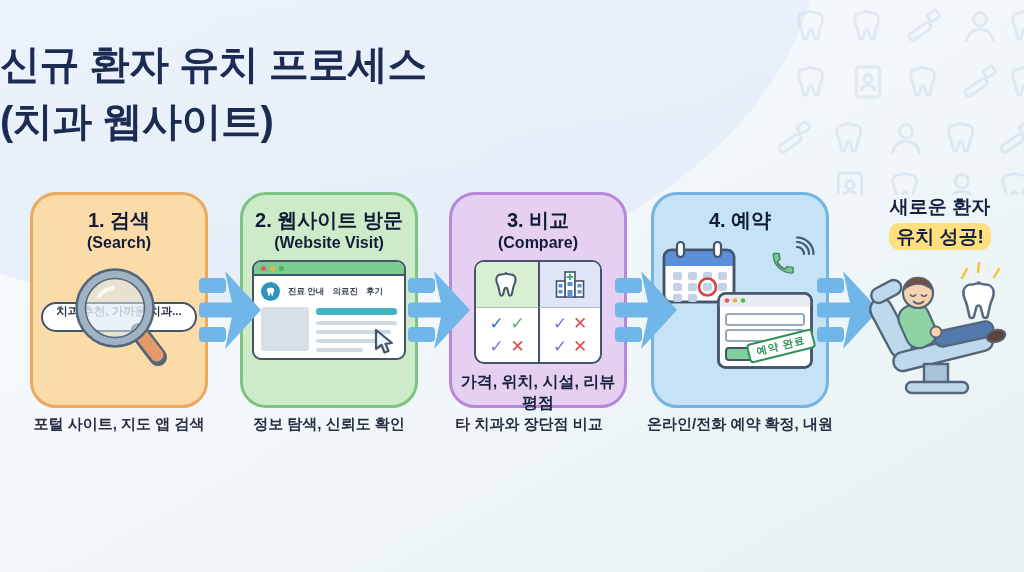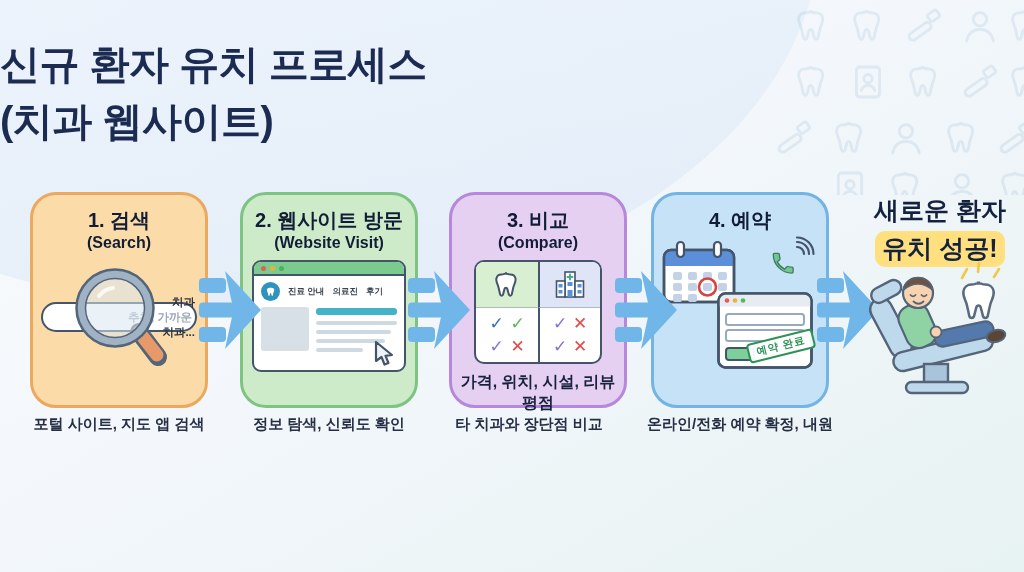--- a/index.html
+++ b/index.html
@@ -28,27 +28,27 @@
   .a1{left:199px;} .a2{left:408px;} .a3{left:615px;} .a4{left:817px;}
 
   .step-caption { position:absolute; top:415px; width:220px; text-align:center;
                   font-size:15px; font-weight:800; color:#252e44; }
   .c1{left:9px;} .c2{left:219px;} .c3{left:419px;} .c4{left:630px;}
 
   
   .illo1 { position:relative; width:160px; height:140px; margin:6px auto 0; }
   .search-pill { position:absolute; left:2px; top:42px; width:156px; height:30px;
                  background:#fff; border:2.5px solid #44546a; border-radius:16px;
-                 display:flex; align-items:flex-end; justify-content:center;
-                 font-size:11.5px; font-weight:800; color:#2b3342; white-space:nowrap;flex-direction:column; }
+                 display:flex; align-items:flex-start; justify-content:center;
+                 font-size:11.5px; font-weight:800; color:#2b3342; white-space:nowrap; }
   .search-pill .dim { color:#9aa7b6; margin:0 3px; }
   .magnifier { position:absolute; left:26px; top:0; }
 
   
-  .browser { position:relative; width:154px; height:112px; margin:4px auto 0;
+  .browser { position:relative; width:154px; height:100px; margin:4px auto 0;
              background:#fff; border:2.5px solid #44546a; border-radius:9px; overflow:hidden; }
   .browser-bar { height:14px; background:#7ccb8e; display:flex; align-items:center;
                  gap:4px; padding-left:7px; border-bottom:2px solid #44546a; }
   .dot { width:5px; height:5px; border-radius:50%; }
   .dot-red{background:#e25c5c;} .dot-yellow{background:#e8b23c;} .dot-green{background:#4fae60;}
   .browser-nav { display:flex; align-items:center; gap:8px; padding:6px 7px 2px; }
   .site-logo { width:19px; height:19px; border-radius:50%; background:#2f94bd;
                display:flex; align-items:center; justify-content:center; flex:none; }
   .nav-item { font-size:8.5px; font-weight:800; color:#39424f; white-space:nowrap; }
   .browser-body { display:flex; gap:7px; padding:4px 7px; }
@@ -77,21 +77,21 @@
   .cal { position:absolute; left:2px; top:4px; }
   .phone { position:absolute; left:110px; top:0; }
   .form-win { position:absolute; left:58px; top:56px; }
   .stamp { position:absolute; left:88px; top:100px; transform:rotate(-14deg);
            background:rgba(255,255,255,.95); border:2px solid #2f9158; color:#2f9158;
            font-size:10.5px; font-weight:800; padding:1px 7px; border-radius:4px;
            letter-spacing:1px; white-space:nowrap; z-index:3; }
 
   
   .result-text { position:absolute; left:862px; top:194px; width:156px; text-align:center;
-                 font-size:25px; font-weight:800; color:#15223f; line-height:1.35; }
+                 font-size:19px; font-weight:800; color:#15223f; line-height:1.35; }
   .hl { display:inline-block; background:#ffdf7e; border-radius:10px; padding:1px 7px; margin-top:3px; }
   .chair-illo { position:absolute; left:866px; top:262px; }
 </style>
 </head>
 <body>
 
 <div class="canvas">
   <div class="bg-curve"></div>
 
   <svg class="pattern" width="250" height="195" viewBox="0 0 250 195">

